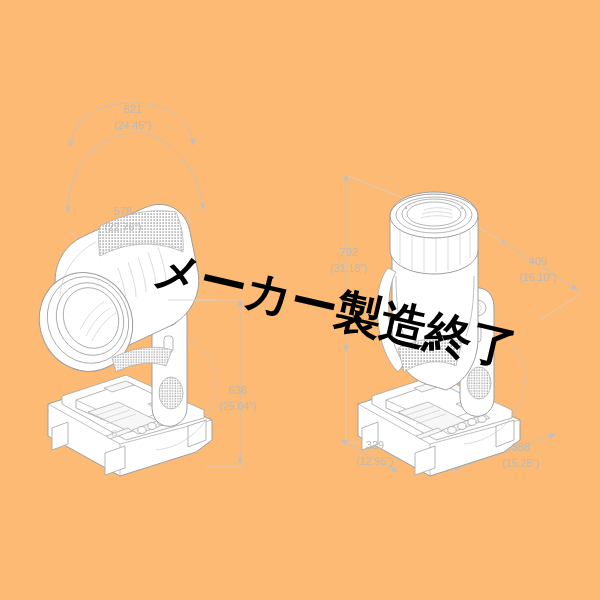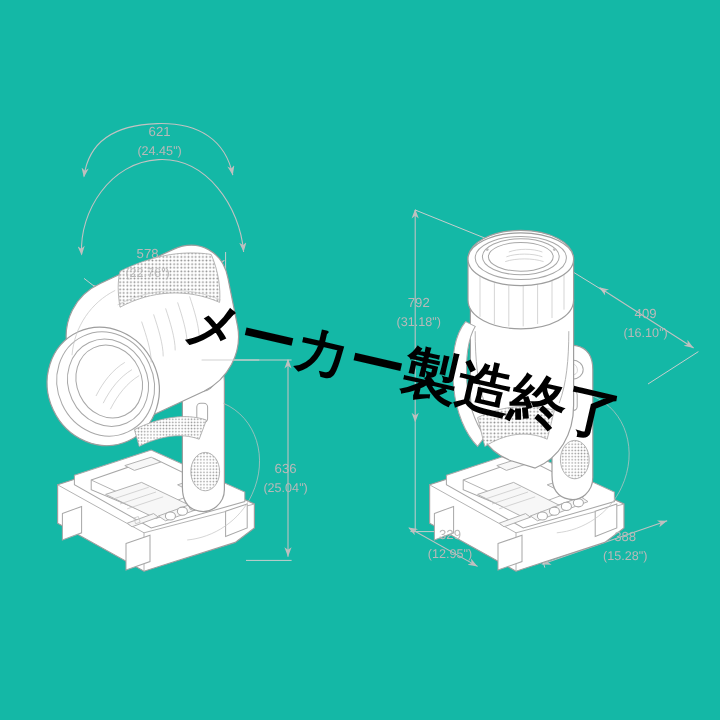--- a/index.html
+++ b/index.html
@@ -7,21 +7,21 @@
     padding: 0;
     background: #ffffff;
   }
   body {
     font-family: "Liberation Sans", sans-serif;
   }
   #stage {
     position: relative;
     width: 600px;
     height: 600px;
-    background: #14b8a6;
+    background: #fdba74;
     overflow: hidden;
   }
   #drawing {
     position: absolute;
     left: 0;
     top: 0;
     width: 600px;
     height: 600px;
   }
   .dimtext {

